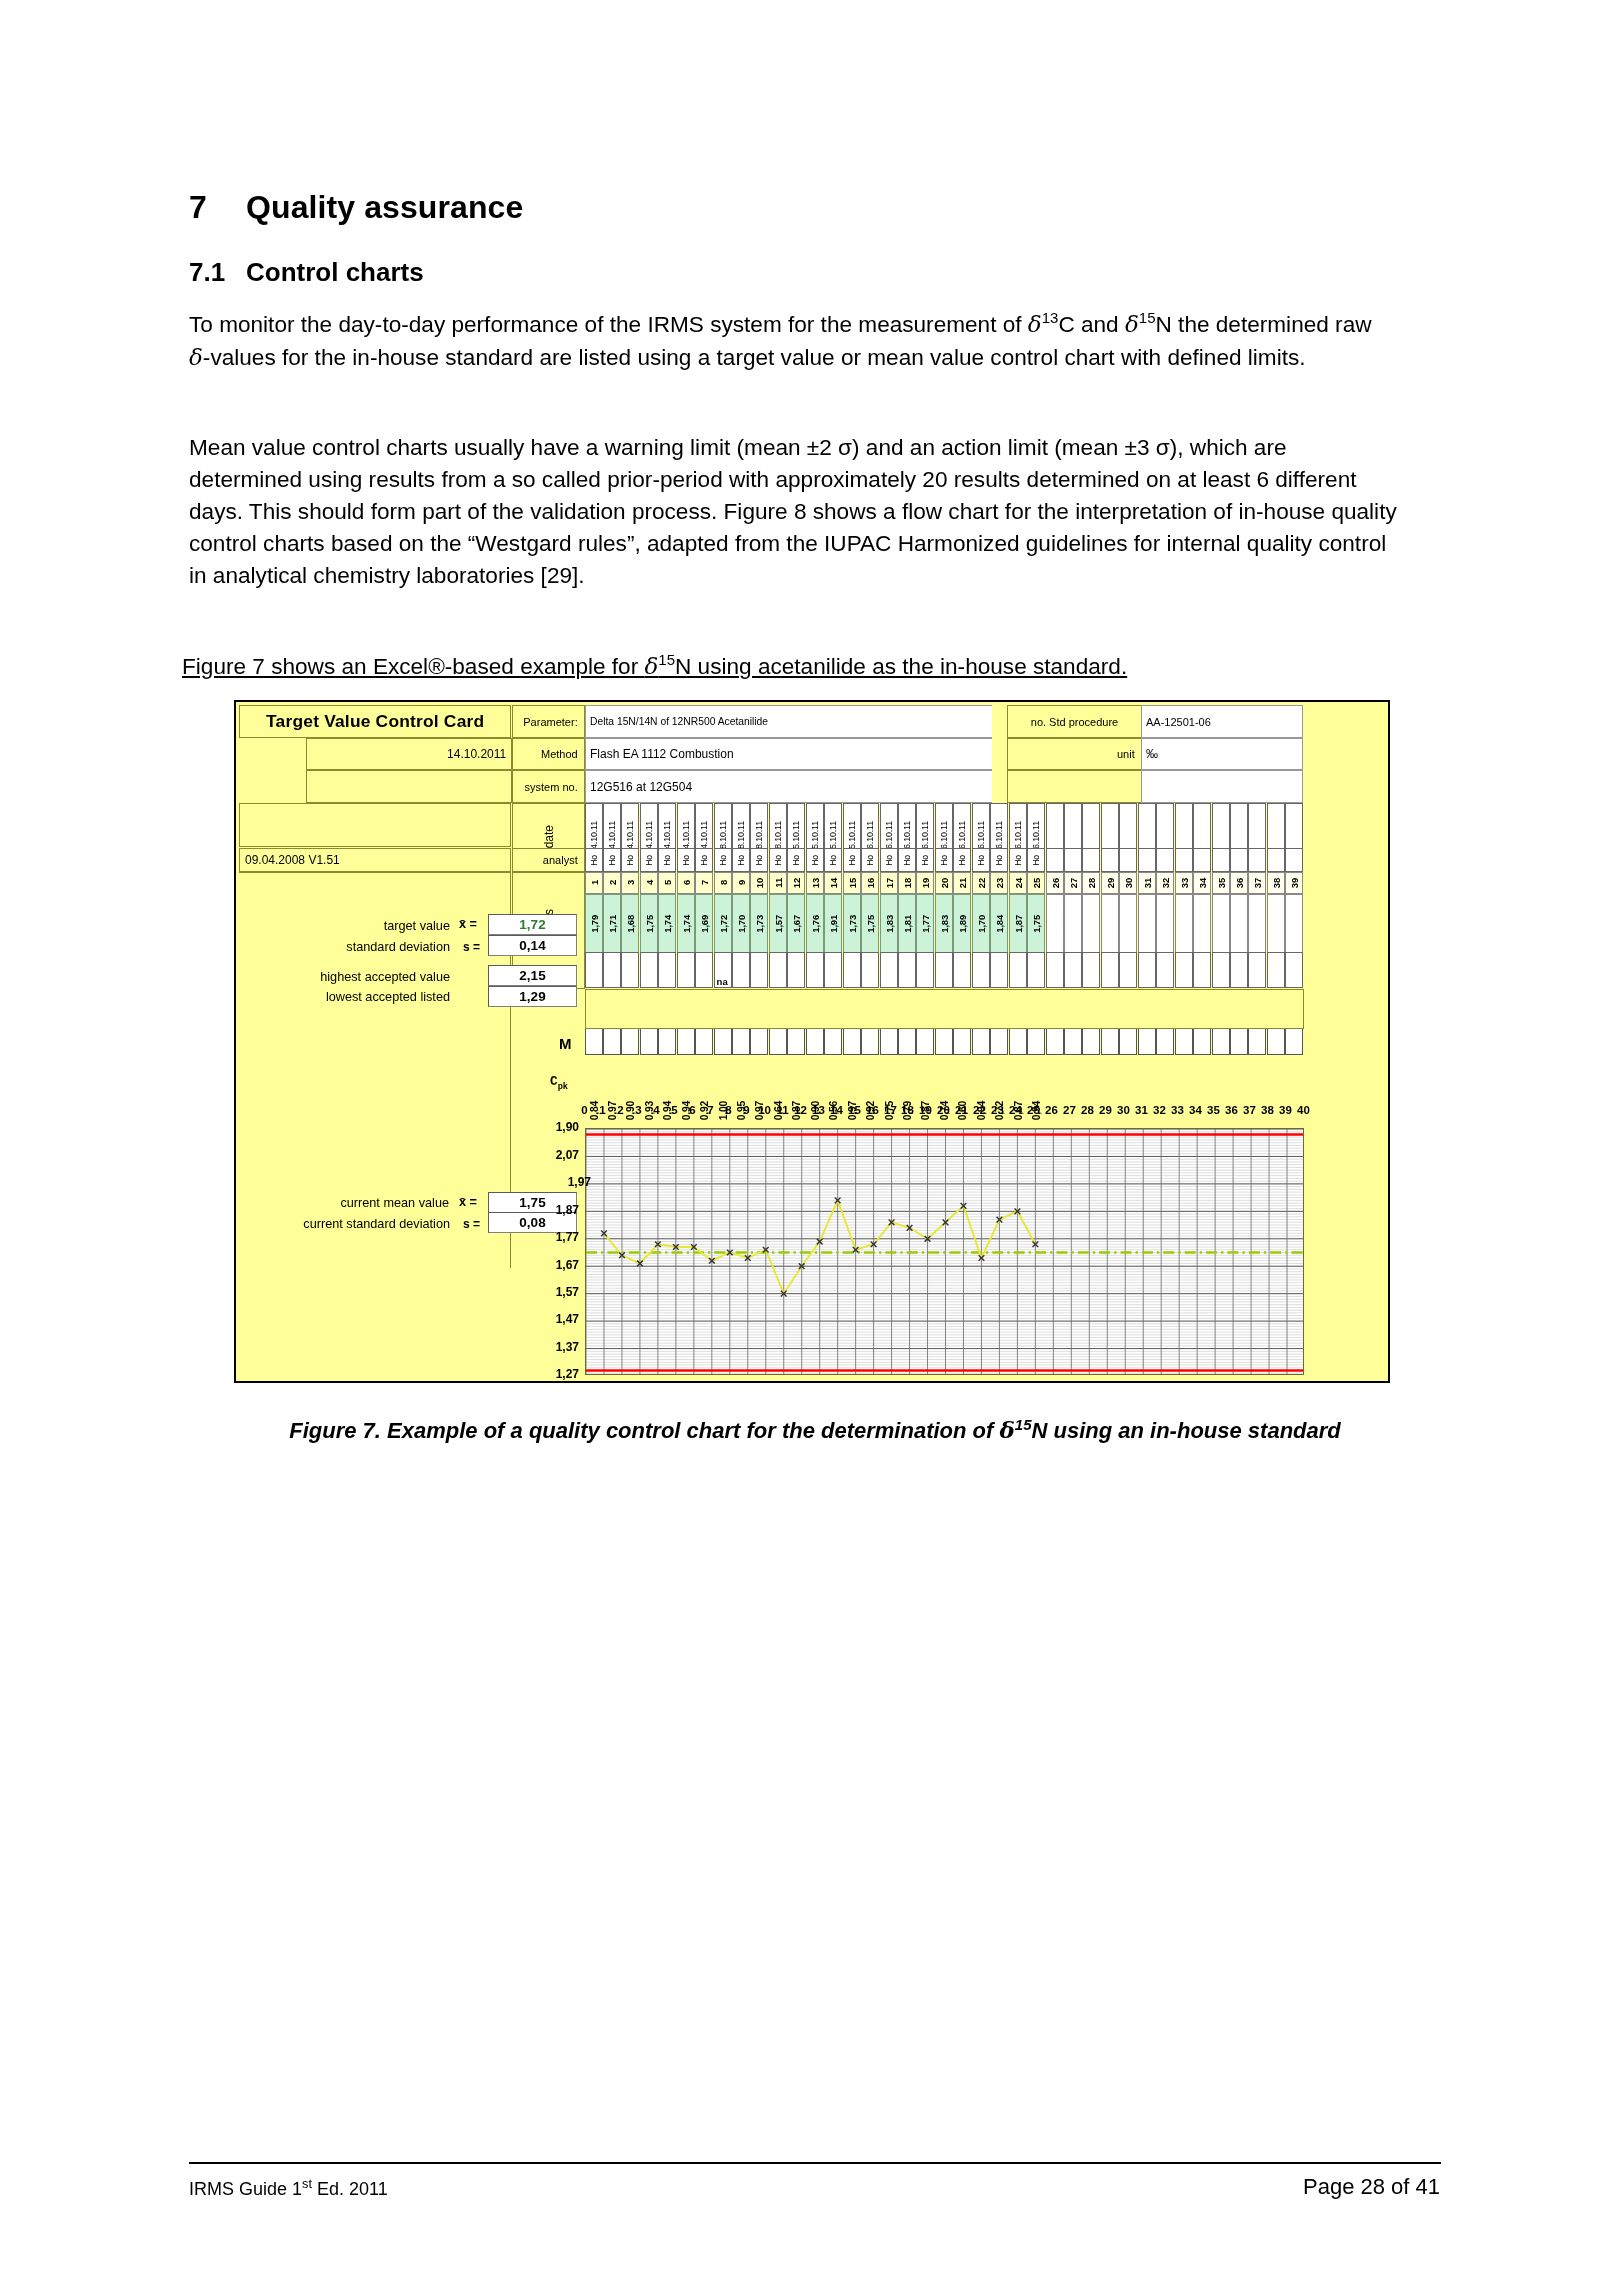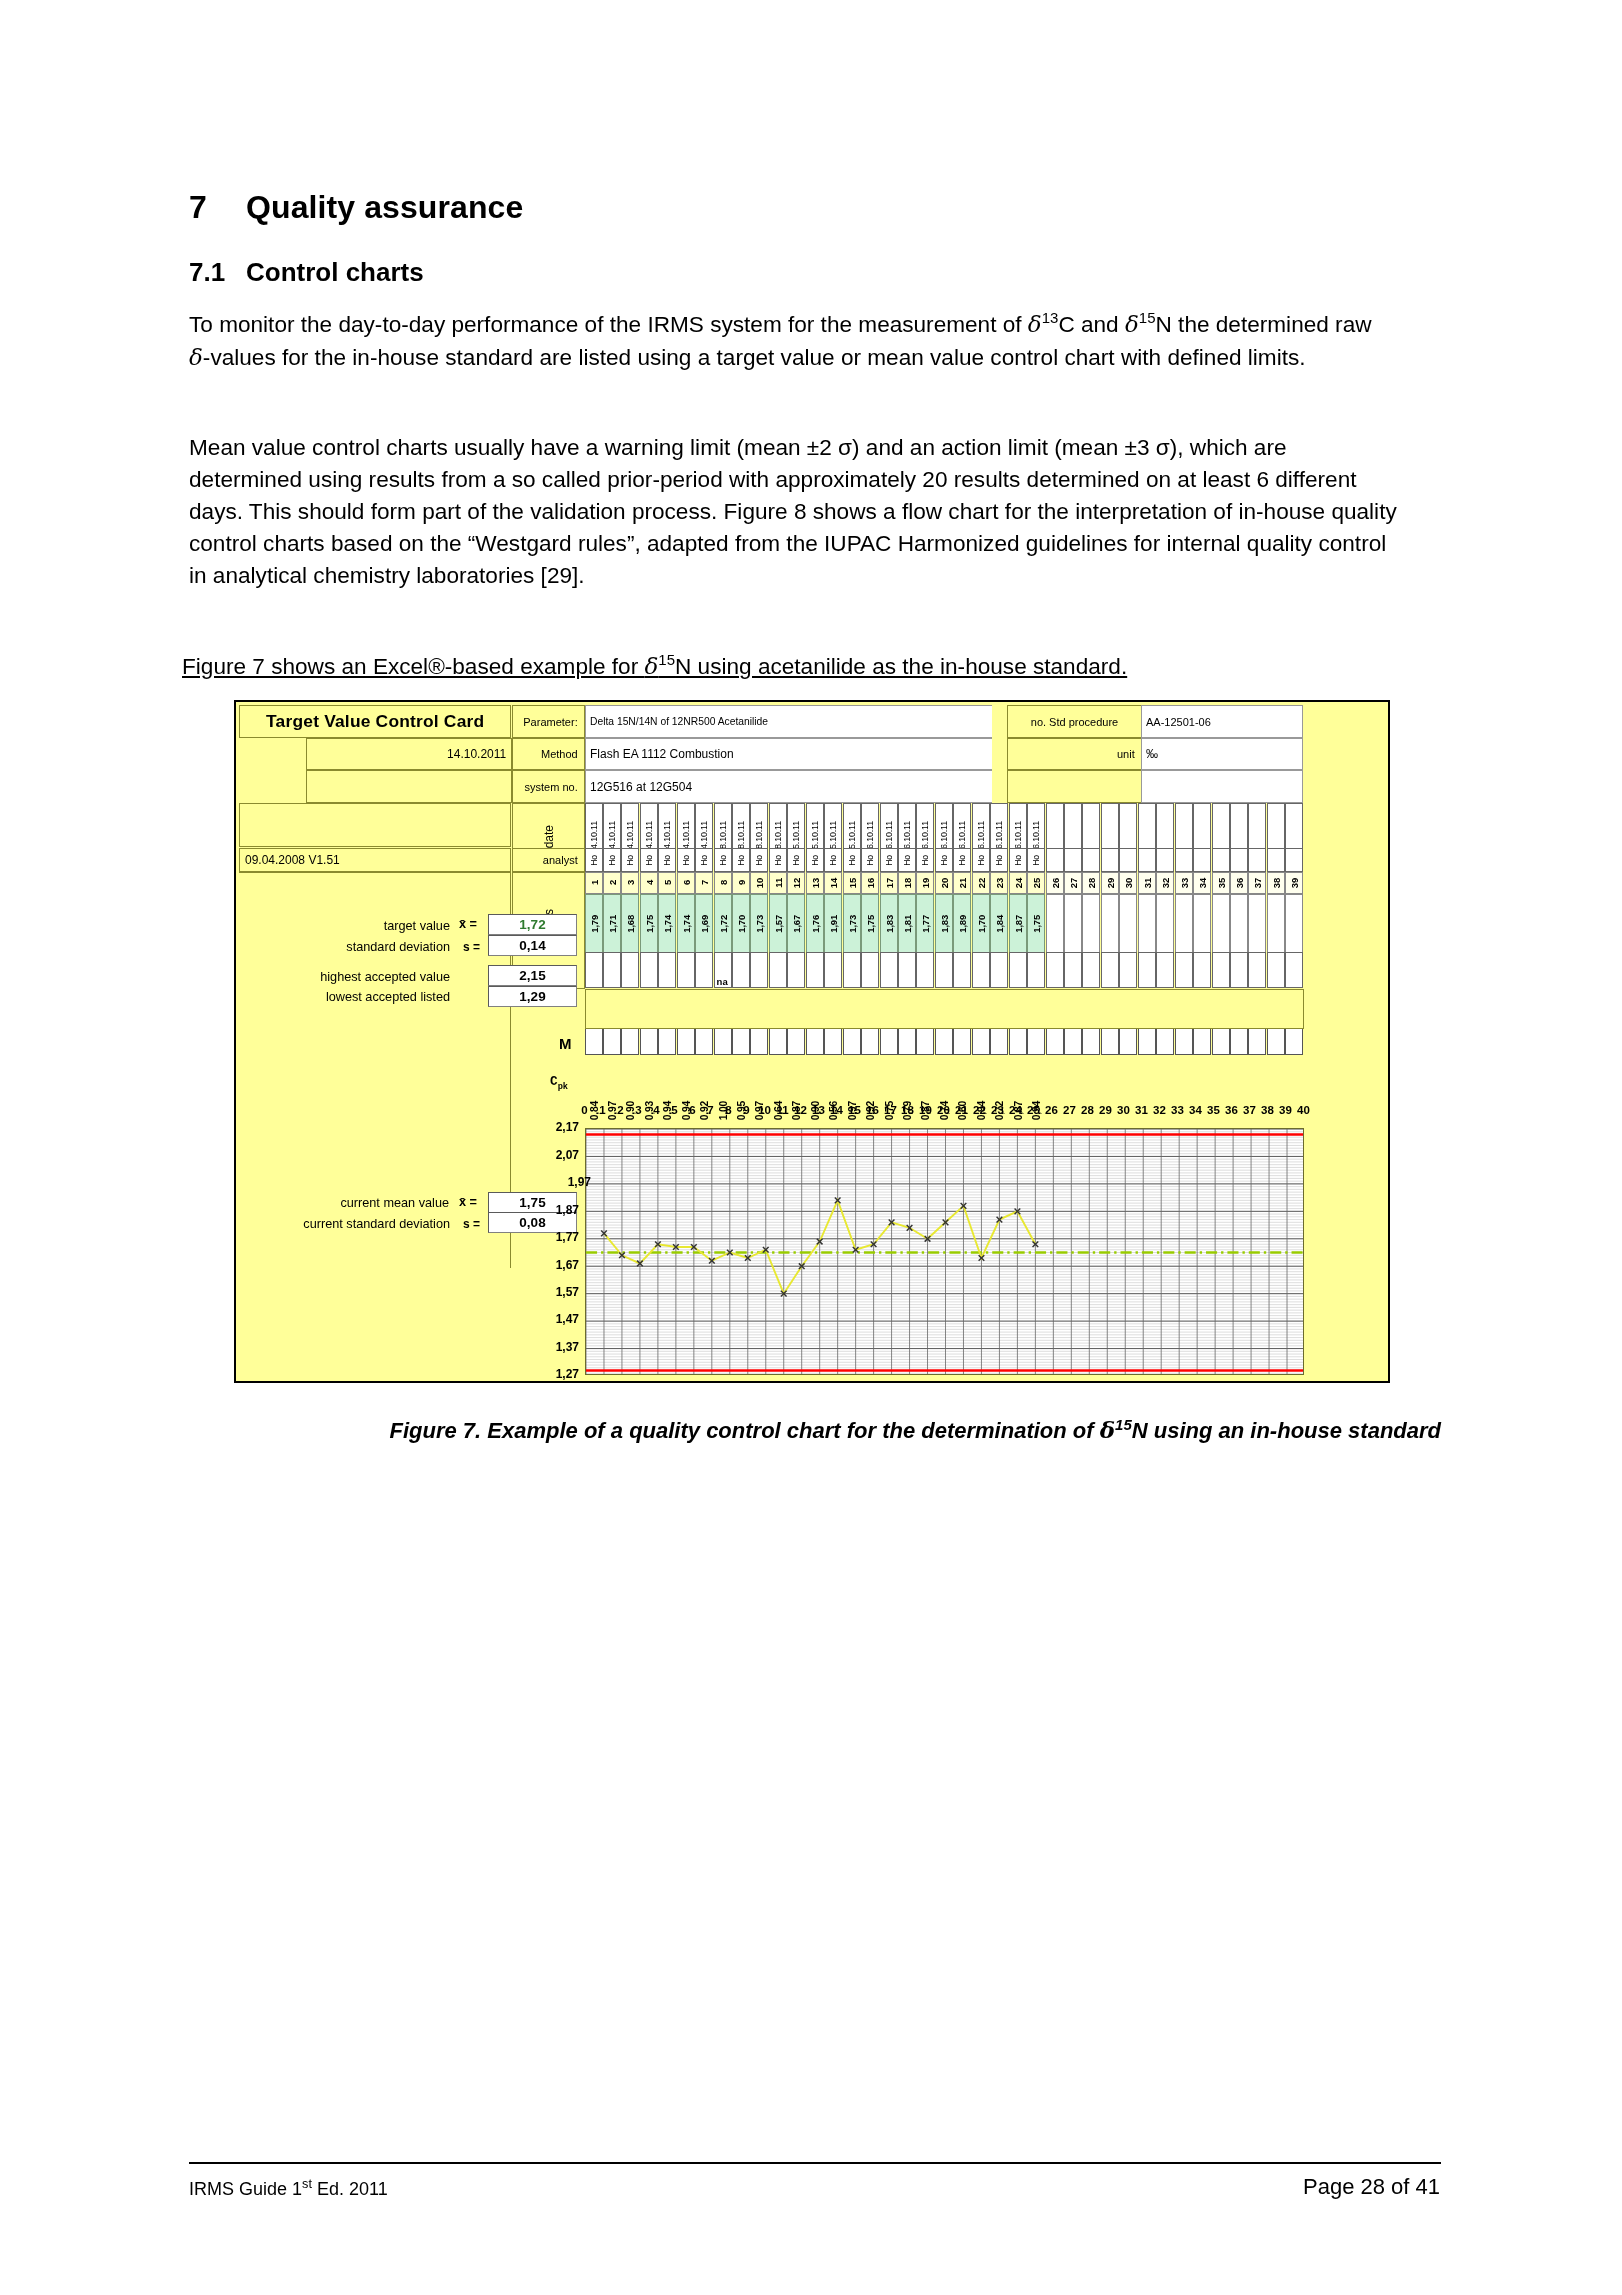--- a/index.html
+++ b/index.html
@@ -206,21 +206,21 @@
     white-space:nowrap;
   }
   .figcap {
     position:absolute;
     top:1414px;
     left:189px;
     width:1252px;
     font-size:22px;
     font-weight:bold;
     font-style:italic;
-    text-align:right;
+    text-align:center;
     line-height:32px;
   }
   .footer-rule {
     position:absolute;
     left:189px;
     top:2162px;
     width:1252px;
     border-top:2.4px solid #000;
   }
   .footer-left {
@@ -1074,21 +1074,21 @@
               <line x1="495.8" y1="166.53333333333333" x2="503.00000000000006" y2="159.33333333333334" stroke="#333" stroke-width="1.8"></line>
               <line x1="518.4999999999999" y1="110.79999999999998" x2="525.6999999999999" y2="117.99999999999997" stroke="#333" stroke-width="1.8"></line>
               <line x1="518.4999999999999" y1="117.99999999999997" x2="525.6999999999999" y2="110.79999999999998" stroke="#333" stroke-width="1.8"></line>
               <line x1="541.1999999999999" y1="100.39999999999995" x2="548.4" y2="107.59999999999994" stroke="#333" stroke-width="1.8"></line>
               <line x1="541.1999999999999" y1="107.59999999999994" x2="548.4" y2="100.39999999999995" stroke="#333" stroke-width="1.8"></line>
               <line x1="563.9" y1="142" x2="571.1" y2="149.2" stroke="#333" stroke-width="1.8"></line>
               <line x1="563.9" y1="149.2" x2="571.1" y2="142" stroke="#333" stroke-width="1.8"></line>
             </svg>
         </div>
         <div id="y-axis-labels">
-            <div class="ylab" style="left: 295px; top: 418px;">2,17</div>
+            <div class="ylab" style="left: 295px; top: 418px;">1,90</div>
             <div class="ylab" style="left: 295px; top: 446px;">2,07</div>
             <div class="ylab" style="left: 307px; top: 473px;">1,97</div>
             <div class="ylab" style="left: 295px; top: 501px;">1,87</div>
             <div class="ylab" style="left: 295px; top: 528px;">1,77</div>
             <div class="ylab" style="left: 295px; top: 556px;">1,67</div>
             <div class="ylab" style="left: 295px; top: 583px;">1,57</div>
             <div class="ylab" style="left: 295px; top: 610px;">1,47</div>
             <div class="ylab" style="left: 295px; top: 638px;">1,37</div>
             <div class="ylab" style="left: 295px; top: 665px;">1,27</div>
           </div>

